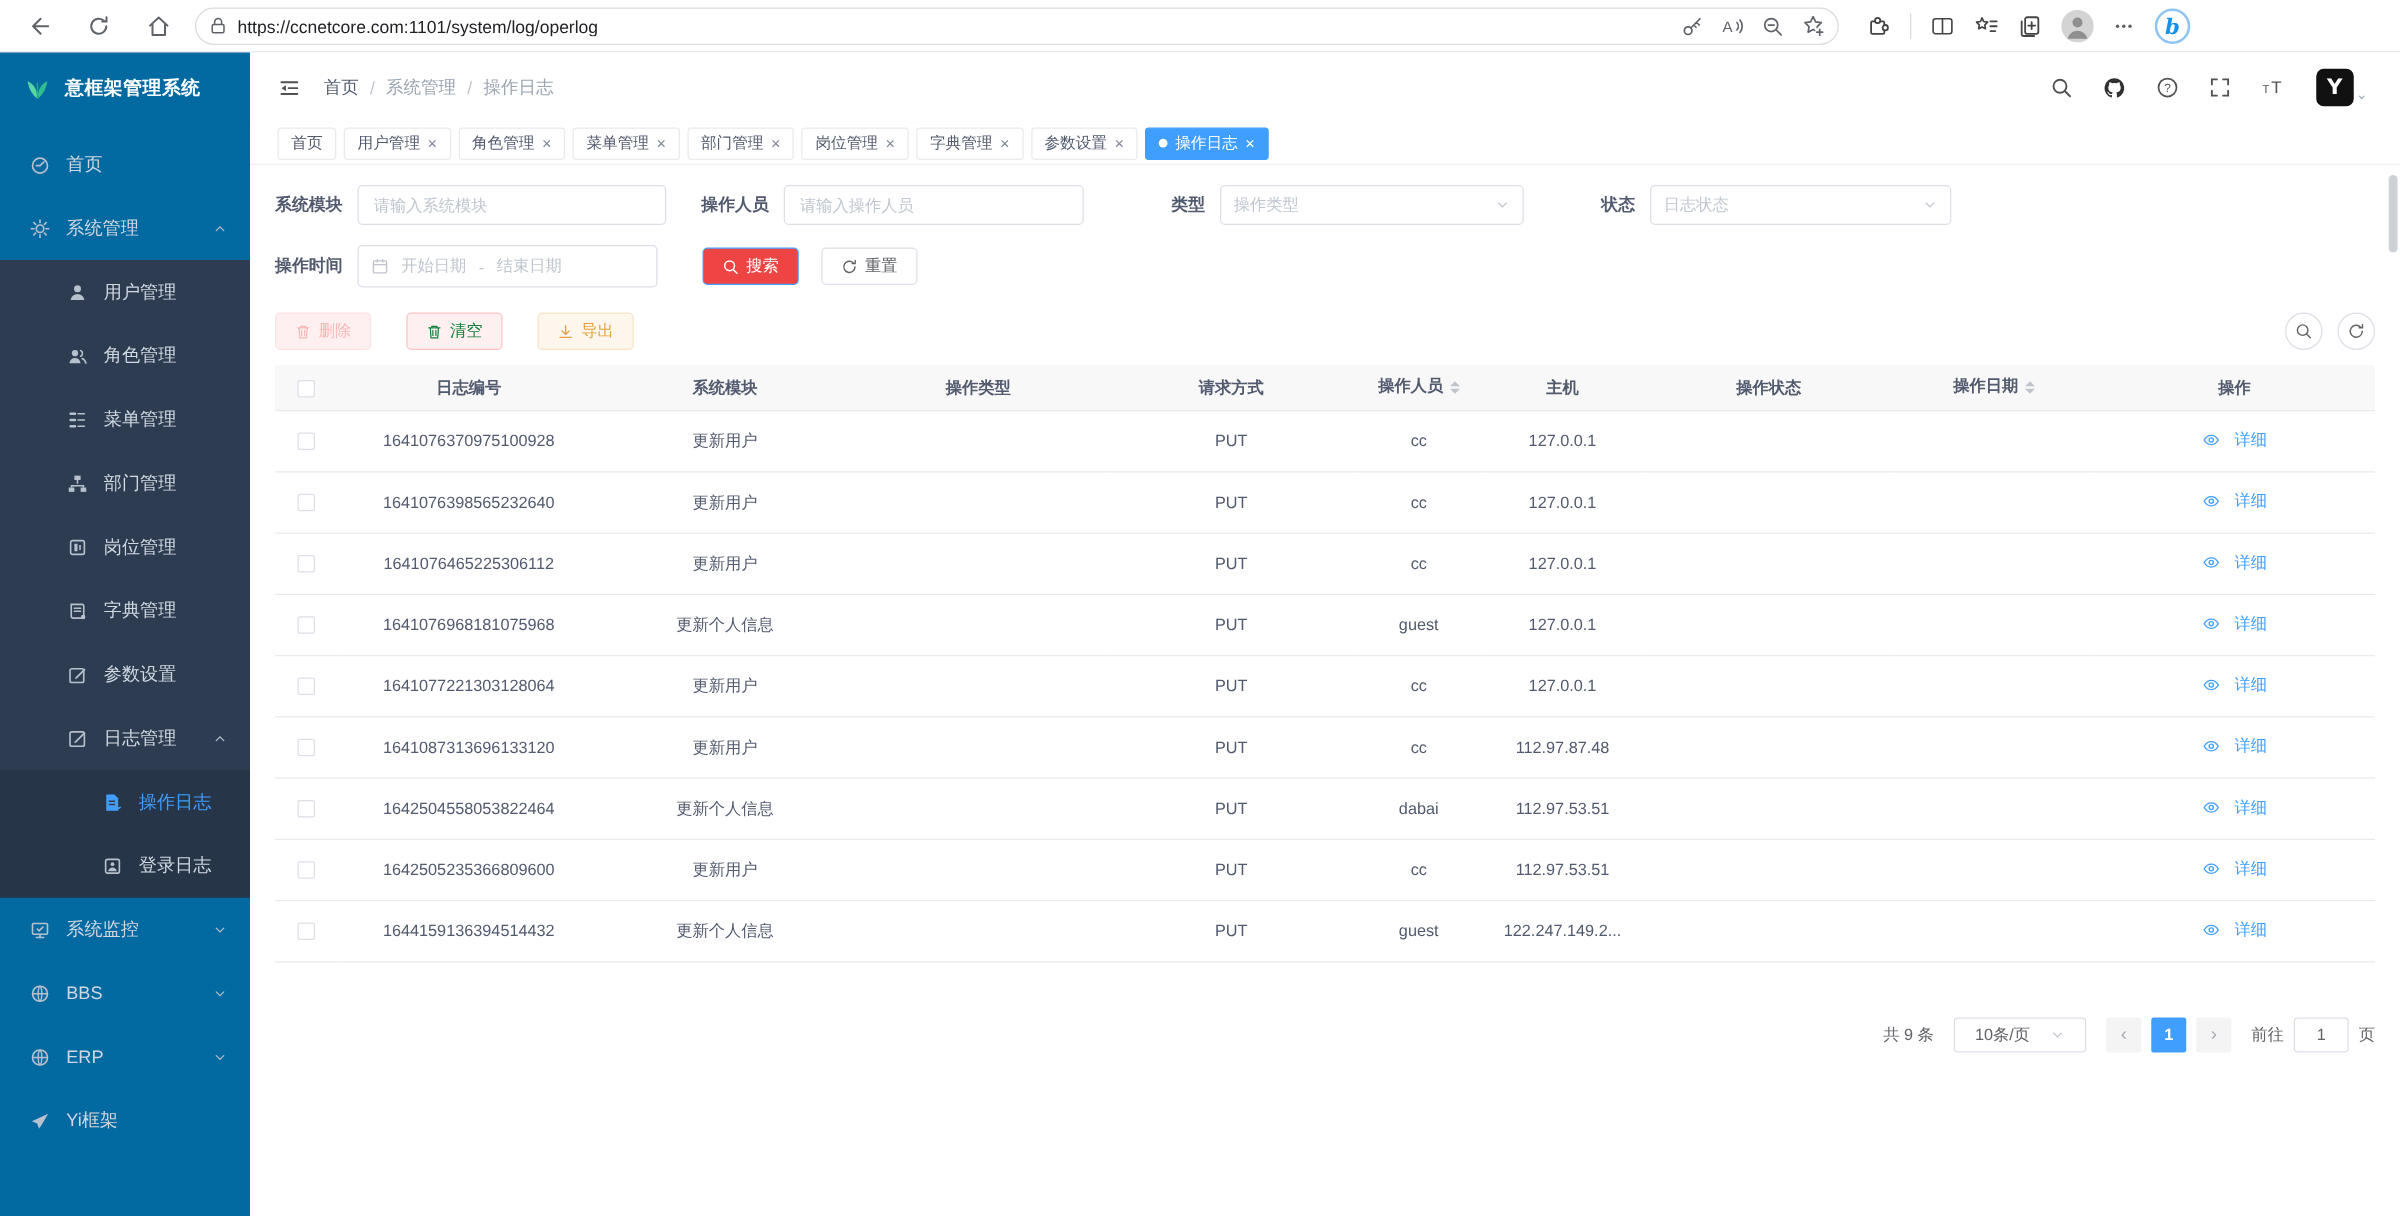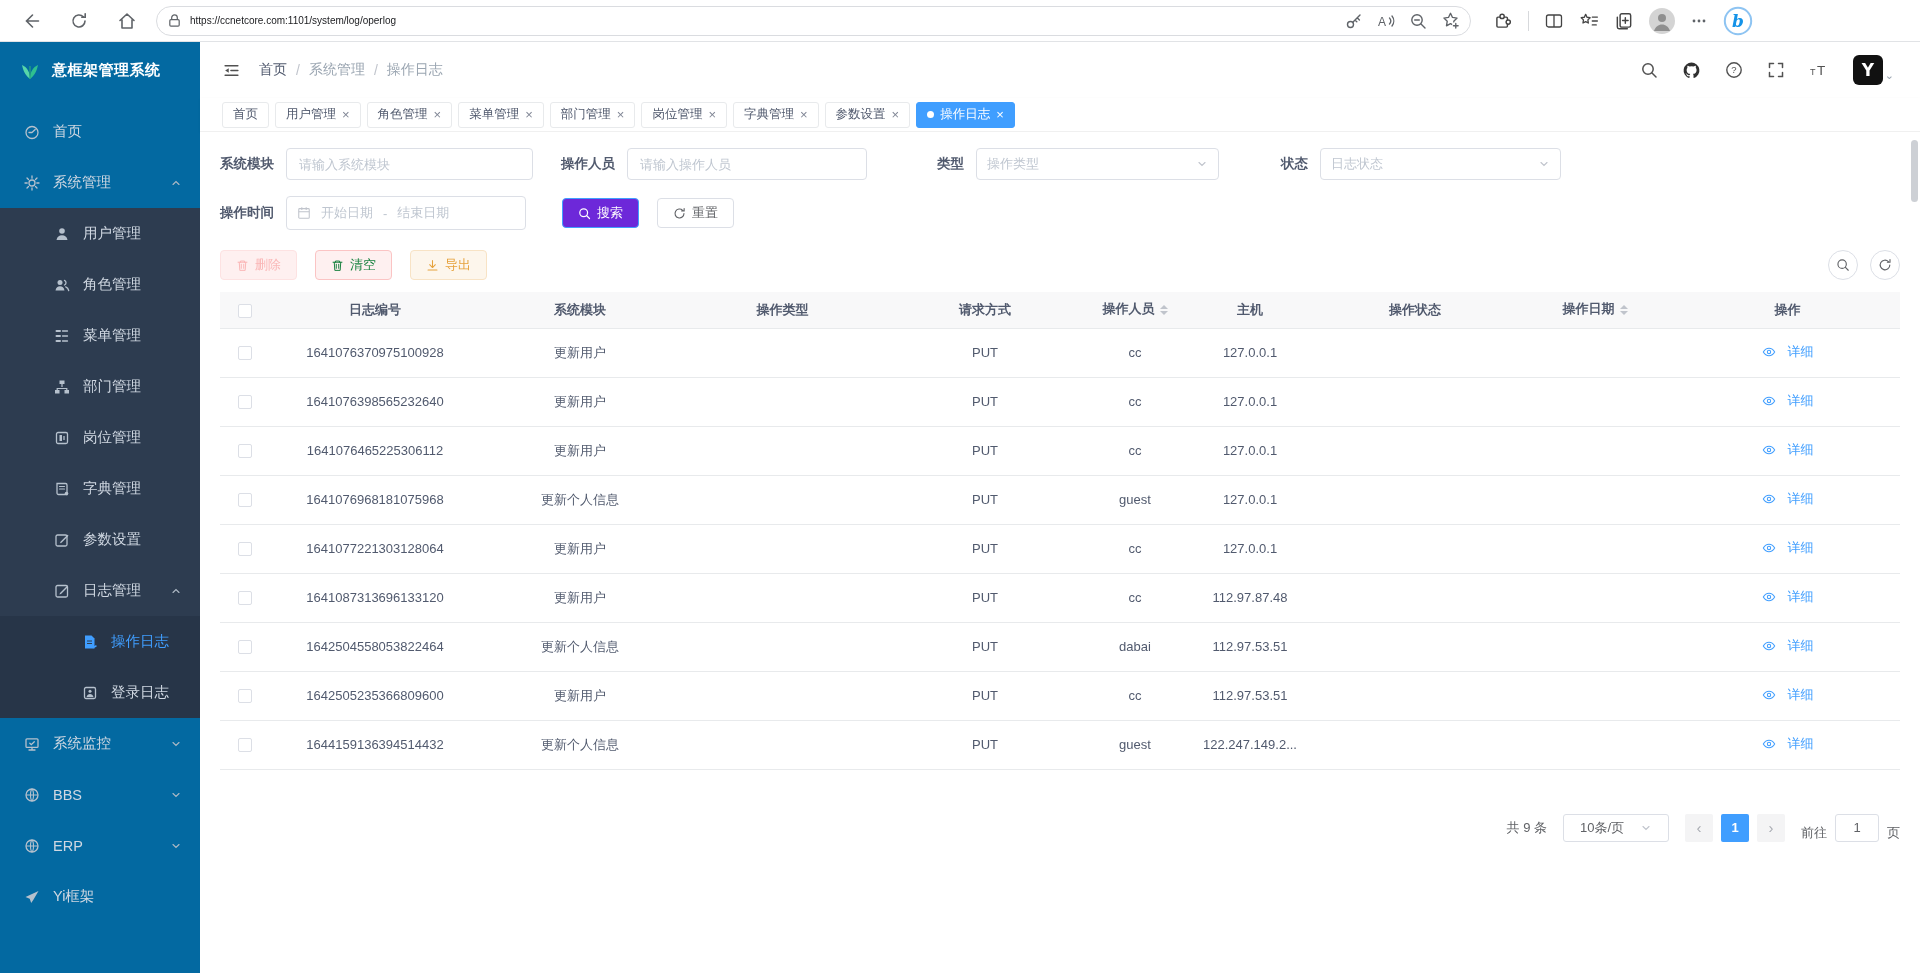--- a/index.html
+++ b/index.html
@@ -4,21 +4,21 @@
 <style>
   *{box-sizing:border-box;margin:0;padding:0}
   html,body{width:1920px;height:973px;overflow:hidden;background:#fff;
     font-family:"Liberation Sans","DejaVu Sans",sans-serif;-webkit-font-smoothing:antialiased}
   svg{display:block}
   
   #browser-bar{height:42px;background:#fff;border-bottom:1px solid #e1e3e6;display:flex;align-items:center;padding:0 14px}
   .bicon{width:34px;height:34px;display:flex;align-items:center;justify-content:center;border-radius:6px;flex:0 0 auto;cursor:pointer}
   .url-pill{height:30px;flex:0 0 1315px;margin-left:12px;border:1px solid #dadce0;border-radius:16px;
     display:flex;align-items:center;padding:0 10px;background:#fff}
-  .url-text{font-size:10px;color:#202124;margin-left:8px;flex:1;white-space:nowrap;overflow:hidden}
+  .url-text{font-size:14px;color:#202124;margin-left:8px;flex:1;white-space:nowrap;overflow:hidden}
   .pill-icons{display:flex;align-items:center;gap:14px;margin-left:auto}
   .chrome-right{display:flex;align-items:center;gap:15px;margin-left:22px}
   .vdiv{width:1px;height:20px;background:#d7d9dc}
   
   #app{display:flex;height:931px}
   
   #sidebar{width:200px;background:#0369a1;color:#d0d8e2;flex:0 0 200px;overflow:hidden}
   .logo{height:56px;display:flex;align-items:center;padding-left:18px;gap:10px}
   .logo-title{font-size:15px;font-weight:700;color:#fff;letter-spacing:.5px}
   .s-item{height:51px;display:flex;align-items:center;gap:13px;padding-left:24px;cursor:pointer;font-size:14.5px}
@@ -57,45 +57,45 @@
   .fg{display:flex;align-items:center}
   .f-label{font-size:13.5px;font-weight:700;color:#515a6e;margin-right:12px;white-space:nowrap}
   .f-input{height:32px;width:247px;border:1px solid #dcdfe6;border-radius:4px;padding:0 12px;font-size:13px;color:#606266;outline:none}
   .f-input::placeholder{color:#bfc6d0}
   .f-select{height:32px;width:243px;border:1px solid #dcdfe6;border-radius:4px;padding:0 10px;font-size:13px;color:#bfc6d0;
     display:flex;align-items:center;justify-content:space-between;background:#fff;cursor:pointer}
   .f-date{height:32px;width:240px;border:1px solid #dcdfe6;border-radius:4px;padding:16px 10px;font-size:13px;color:#bfc6d0;
     display:flex;align-items:center;gap:10px;background:#fff;cursor:pointer}
   .btn{height:30px;border-radius:4px;font-size:13px;display:inline-flex;align-items:center;gap:6px;padding:0 15px;
     border:1px solid transparent;cursor:pointer;background:#fff;white-space:nowrap}
-  .btn-primary{background:#6d28d9;border-color:#409eff;color:#fff}
+  .btn-primary{background:#ef4444;border-color:#409eff;color:#fff}
   .btn-plain{border-color:#dcdfe6;color:#606266}
   .btn-del{color:#fab6b6;background:#fef0f0;border-color:#fde2e2;cursor:not-allowed}
   .btn-clear{color:#15803d;background:#fef0f0;border-color:#fbc4c4}
   .btn-export{color:#e6a23c;background:#fdf6ec;border-color:#f8e3c5}
-  .tools{display:flex;align-items:center;margin-top:20px;gap:18px}
+  .tools{display:flex;align-items:center;margin-top:20px;gap:28px}
   .tools-right{margin-left:auto;display:flex;align-items:center;gap:12px}
   .circ{width:30px;height:30px;border:1px solid #dcdfe6;border-radius:50%;background:#fff;display:flex;align-items:center;justify-content:center;cursor:pointer}
   
   table{width:100%;border-collapse:collapse;table-layout:fixed;margin-top:12px}
   thead th{height:36px;background:#f8f8f9;font-size:13px;font-weight:700;color:#515a6e;border-bottom:1px solid #e8eaec;text-align:center;white-space:nowrap}
   tbody td{height:49px;font-size:13px;color:#515a6e;border-bottom:1px solid #e8eaec;text-align:center;white-space:nowrap;overflow:hidden}
   .cbx{width:14px;height:14px;border:1px solid #dcdfe6;border-radius:2px;background:#fff;display:inline-block;vertical-align:middle;cursor:pointer}
   .sorter{display:inline-flex;flex-direction:column;margin-left:5px;vertical-align:middle}
   .car{width:0;height:0;border:4px solid transparent}
   .car.up{border-bottom-color:#c0c4cc;margin-bottom:2px}
   .car.down{border-top-color:#c0c4cc}
   .detail{color:#409eff;display:inline-flex;align-items:center;gap:12px;cursor:pointer}
   
   .pager{display:flex;align-items:center;justify-content:flex-end;margin-top:44px;font-size:13px;color:#606266;gap:16px}
   .psel{width:106px;height:28px;border:1px solid #dcdfe6;border-radius:3px;display:flex;align-items:center;justify-content:center;gap:16px;cursor:pointer;background:#fff}
   .pgrp{display:flex;align-items:center;gap:8px}
   .pbtn{width:28px;height:28px;border-radius:2px;background:#f4f4f5;display:flex;align-items:center;justify-content:center;color:#a8abb2;font-size:15px;cursor:pointer}
   .pcur{background:#409eff;color:#fff;font-weight:700;font-size:13px}
-  .pgoto{display:flex;align-items:flex-end;gap:8px}
+  .pgoto{display:flex;align-items:center;gap:8px}
   .pgoto input{width:44px;height:28px;border:1px solid #dcdfe6;border-radius:3px;text-align:center;font-size:13px;color:#606266;outline:none}
   .vthumb{position:fixed;right:2px;top:140px;width:7px;height:62px;border-radius:4px;background:#cdd0d5}
 </style>
 </head>
 <body>
 
 <div id="browser-bar">
   <div class="bicon">
     <svg width="20" height="20" viewBox="0 0 20 20">
         <path d="M11.5 4l-6 6 6 6M5.5 10h12" stroke="#5f6368" stroke-width="1.6" fill="none" stroke-linecap="round"></path>

